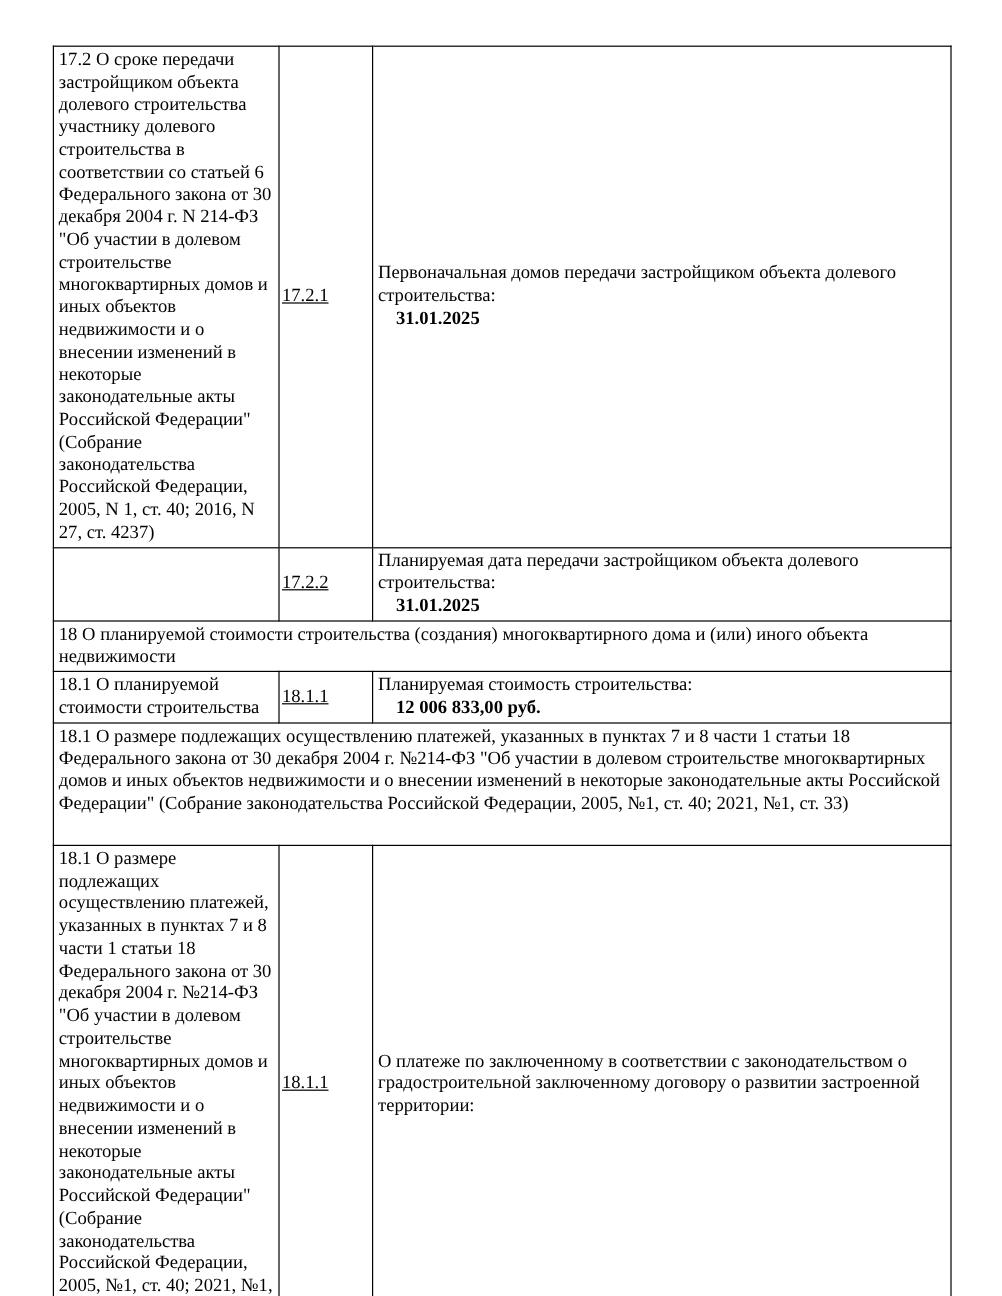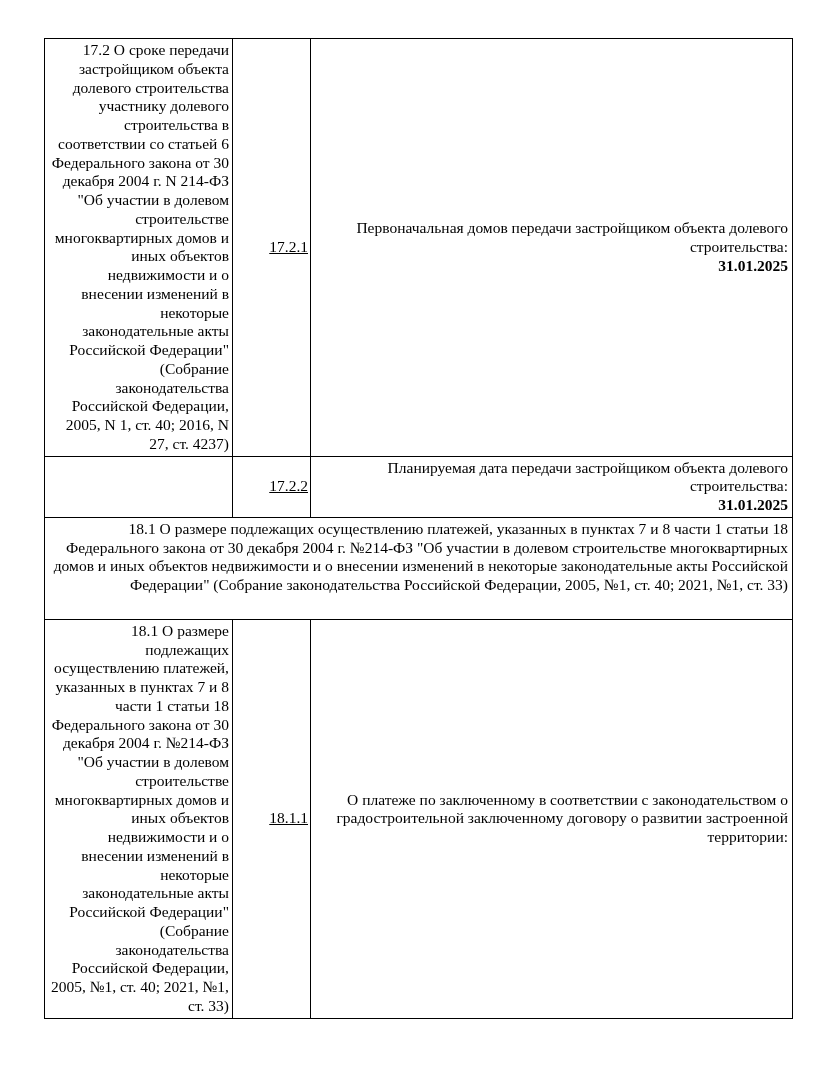--- a/index.html
+++ b/index.html
@@ -27,21 +27,20 @@
     border-collapse: collapse;
     table-layout: fixed;
   }
   col.c1 { width: 188px; }
   col.c2 { width: 78px; }
   col.c3 { width: 482px; }
   td {
     border: 1.5px solid #000000;
     vertical-align: middle;
     padding: 2px 4px;
-    text-align: right;
   }
   td.col1 {
     vertical-align: top;
     padding: 2px 3px 2px 4px;
     hyphens: auto;
     -webkit-hyphens: auto;
   }
   td.col2 { padding: 2px 2px; text-decoration: underline; }
   td.sec {
     vertical-align: top;
@@ -86,21 +85,38 @@
         </td>
         <td class="col2">
           <div class="code">17.2.2</div>
         </td>
         <td class="col3">
           <div class="t">Планируемая дата передачи застройщиком объекта долевого строительства:</div>
           <div class="v">31.01.2025</div>
         </td>
       </tr>
 
+      <tr class="r2">
+        <td class="sec" colspan="3">
+          <div>18 О планируемой стоимости строительства (создания) многоквартирного дома и (или) иного объекта недвижимости</div>
+        </td>
+      </tr>
 
+      <tr class="r3">
+        <td class="col1">
+          <div class="cell-text">18.1 О планируемой стоимости строительства</div>
+        </td>
+        <td class="col2">
+          <div class="code">18.1.1</div>
+        </td>
+        <td class="col3">
+          <div class="t">Планируемая стоимость строительства:</div>
+          <div class="v">12 006 833,00 руб.</div>
+        </td>
+      </tr>
 
       <tr class="r4">
         <td class="sec" colspan="3">
           <div>18.1 О размере подлежащих осуществлению платежей, указанных в пунктах 7 и 8 части 1 статьи 18 Федерального закона от 30 декабря 2004 г. №214-ФЗ "Об участии в долевом строительстве многоквартирных домов и иных объектов недвижимости и о внесении изменений в некоторые законодательные акты Российской Федерации" (Собрание законодательства Российской Федерации, 2005, №1, ст. 40; 2021, №1, ст. 33)</div>
         </td>
       </tr>
 
       <tr class="r5">
         <td class="col1">
           <div class="cell-text">18.1 О размере подлежащих осуществлению платежей, указанных в пунктах 7 и 8 части 1 статьи 18 Федерального закона от 30 декабря 2004 г. №214-ФЗ "Об участии в долевом строительстве многоквартирных домов и иных объектов недвижимости и о внесении изменений в некоторые законодательные акты Российской Федерации" (Собрание законодательства Российской Федерации, 2005, №1, ст. 40; 2021, №1, ст. 33)</div>

